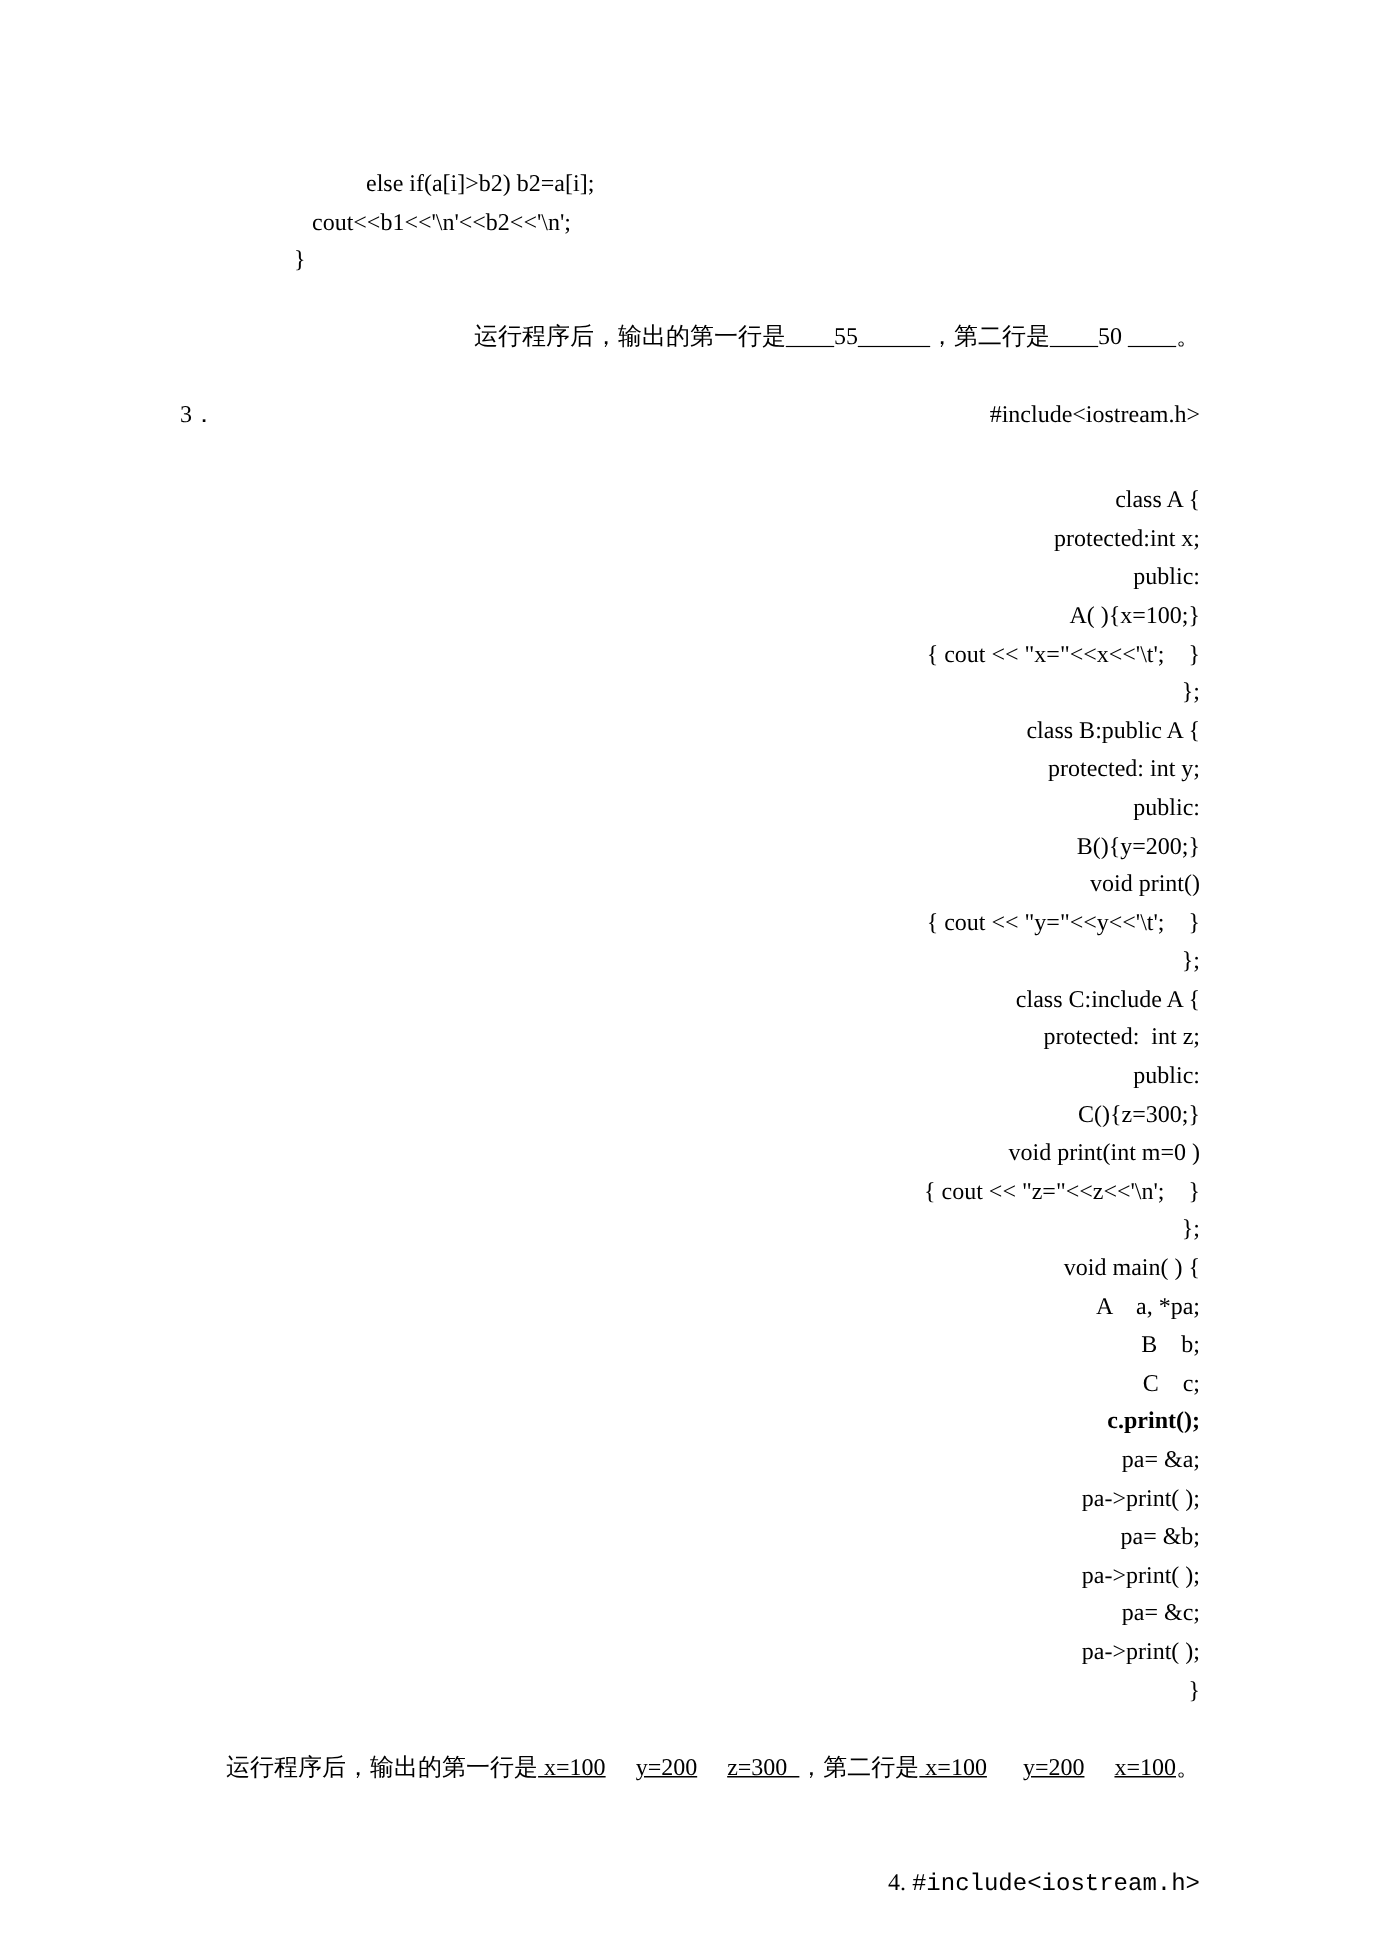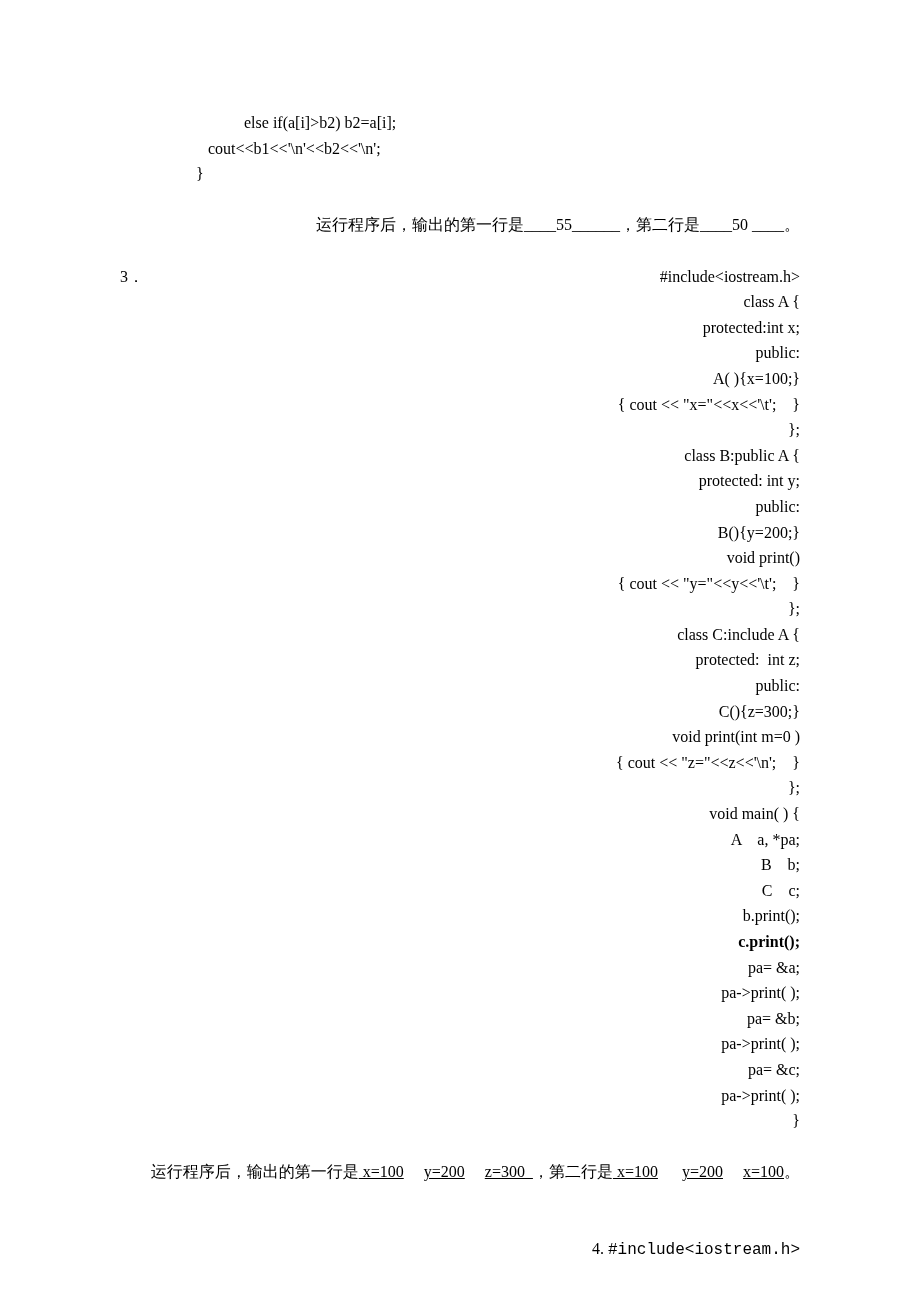--- a/index.html
+++ b/index.html
@@ -56,21 +56,21 @@
 
   <div class="mix-line">
     <span>        运行程序后，输出的第一行是____</span><span>55</span><span>______，第二行是____</span><span>50</span><span> ____。</span>
   </div>
 
   <div class="q-row">
     <div class="q-num">3．</div>
     <div class="q-body">
       <div class="mix-line">#include&lt;iostream.h&gt;</div>
       <div id="q3-code">
-          <div class="mix-line" style="white-space: pre;">class A {</div>
+          <div class="mix-line" style="white-space: pre; margin-top: 32px;">class A {</div>
           <div class="mix-line" style="white-space: pre;">protected:int x;</div>
           <div class="mix-line" style="white-space: pre;">public:</div>
           <div class="mix-line" style="white-space: pre;">       A( ){x=100;}</div>
           <div class="mix-line" style="white-space: pre;">       { cout &lt;&lt; "x="&lt;&lt;x&lt;&lt;'\t';    }</div>
           <div class="mix-line" style="white-space: pre;">};</div>
           <div class="mix-line" style="white-space: pre;">class B:public A {</div>
           <div class="mix-line" style="white-space: pre;">protected: int y;</div>
           <div class="mix-line" style="white-space: pre;">public:</div>
           <div class="mix-line" style="white-space: pre;">           B(){y=200;}</div>
           <div class="mix-line" style="white-space: pre;">           void print()</div>
@@ -80,21 +80,20 @@
           <div class="mix-line" style="white-space: pre;">      protected:  int z;</div>
           <div class="mix-line" style="white-space: pre;">      public:</div>
           <div class="mix-line" style="white-space: pre;">          C(){z=300;}</div>
           <div class="mix-line" style="white-space: pre;">          void print(int m=0 )</div>
           <div class="mix-line" style="white-space: pre;">          { cout &lt;&lt; "z="&lt;&lt;z&lt;&lt;'\n';    }</div>
           <div class="mix-line" style="white-space: pre;">  };</div>
           <div class="mix-line" style="white-space: pre;">  void main( ) {</div>
           <div class="mix-line" style="white-space: pre;">         A    a, *pa;</div>
           <div class="mix-line" style="white-space: pre;">         B    b;</div>
           <div class="mix-line" style="white-space: pre;">         C    c;</div>
-          <div class="mix-line" style="white-space: pre;">         b.print();</div>
           <div class="mix-line" style="white-space: pre; font-weight: bold;">         c.print();</div>
           <div class="mix-line" style="white-space: pre;">         pa= &amp;a;</div>
           <div class="mix-line" style="white-space: pre;">         pa-&gt;print( );</div>
           <div class="mix-line" style="white-space: pre;">         pa= &amp;b;</div>
           <div class="mix-line" style="white-space: pre;">         pa-&gt;print( );</div>
           <div class="mix-line" style="white-space: pre;">         pa= &amp;c;</div>
           <div class="mix-line" style="white-space: pre;">         pa-&gt;print( );</div>
           <div class="mix-line" style="white-space: pre;">       }</div>
         </div>
     </div>

